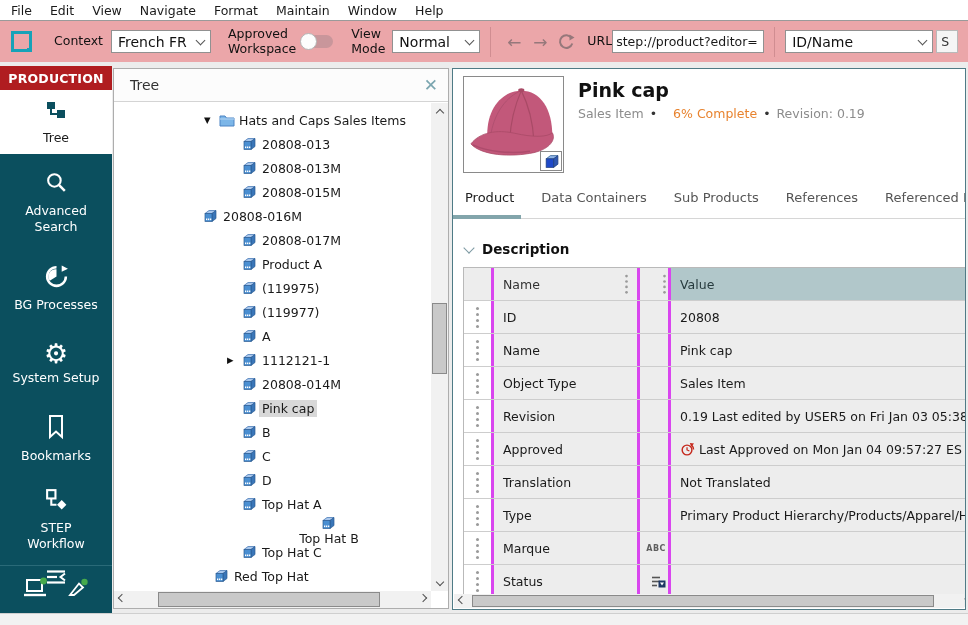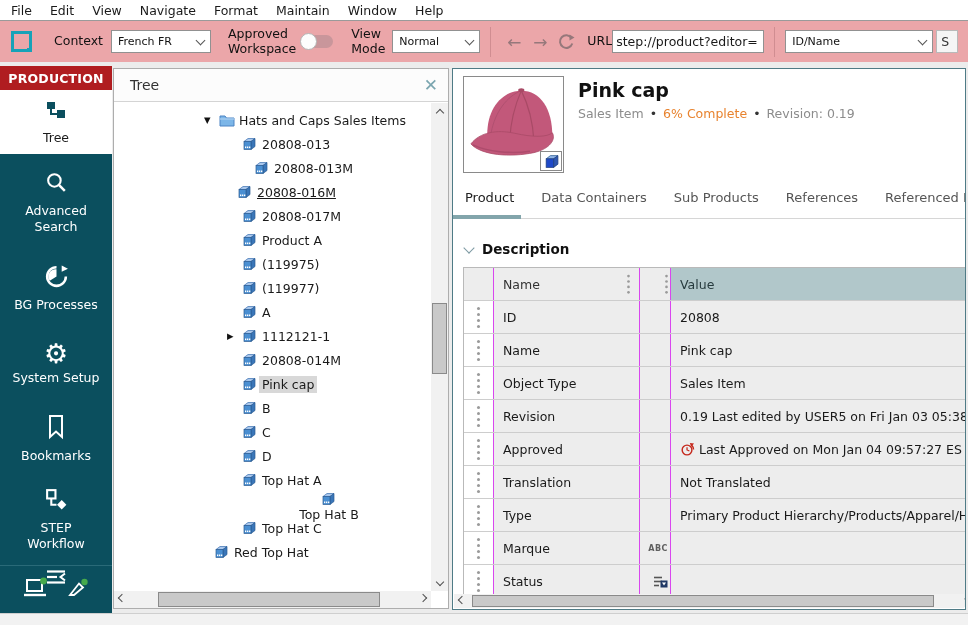--- a/index.html
+++ b/index.html
@@ -12,21 +12,21 @@
 
   
   .menubar{position:absolute;left:0;top:0;width:968px;height:21px;background:#fff;border-bottom:1px solid #9a9a9a;display:flex;align-items:center;padding-left:2px;}
   .menu-item{padding:2px 9px;font-size:12.5px;cursor:default;}
 
   
   .toolbar{position:absolute;left:0;top:21px;width:968px;height:41px;background:var(--pink);display:flex;align-items:center;}
   .appicon{width:21px;height:21px;border:3px solid #17a2b8;margin-left:11px;position:relative;}
   .appicon i{position:absolute;right:-2px;bottom:-3px;width:4px;height:4px;background:#17a2b8;display:block;}
   .tlabel{font-size:12.5px;color:#111;line-height:1.15;}
-  .combo{background:#fff;border:1px solid #919191;height:23px;display:flex;align-items:center;padding:0 6px;font-size:11px;color:#111;position:relative;}
+  .combo{background:#fff;border:1px solid #919191;height:23px;display:flex;align-items:center;padding:0 6px;font-size:14px;color:#111;position:relative;}
   .combo .chev{margin-left:auto;}
   .chev{width:7px;height:7px;border-right:1.6px solid #555;border-bottom:1.6px solid #555;transform:rotate(45deg);display:inline-block;margin-top:-3px;flex:none;}
   .chev-l{transform:rotate(135deg);} .chev-r{transform:rotate(-45deg);} .chev-u{transform:rotate(-135deg);margin-top:3px;}
   .tb-div{width:1px;height:30px;background:#d08d91;margin:0 10px;}
   .toggle{width:31px;height:13px;background:#c9969b;border-radius:7px;position:relative;margin:0 6px;}
   .toggle .knob{position:absolute;left:-2px;top:-2px;width:17px;height:17px;background:#fdfdfd;border:1px solid #b5b5b5;border-radius:50%;}
   .navbtn{width:26px;height:26px;display:flex;align-items:center;justify-content:center;}
   .urlinput{background:#fff;border:1px solid #919191;height:23px;width:152px;font-size:12.5px;padding:0 3px;display:flex;align-items:center;overflow:hidden;white-space:nowrap;}
   .searchfrag{background:#f5f5f5;border:1px solid #b9b9b9;height:23px;width:22px;display:flex;align-items:center;padding-left:4px;color:#333;overflow:hidden;}
 
@@ -65,33 +65,33 @@
   .sarr .chev{width:6px;height:6px;border-color:#505050;}
 
   
   .detail{position:absolute;left:452px;top:68px;width:514px;height:542px;background:#fff;border:1px solid #4f7b86;overflow:hidden;}
   .dhead{display:flex;padding:7px 0 0 10px;}
   .thumb{width:101px;height:97px;border:1px solid #8a8a8a;background:#fff;position:relative;flex:none;}
   .thumb svg.cap{position:absolute;left:2px;top:2px;}
   .thumb .badge{position:absolute;right:1px;bottom:1px;width:22px;height:20px;background:#fff;border:1px solid #8a8a8a;display:flex;align-items:center;justify-content:center;}
   .dtitle{font-size:19px;font-weight:bold;color:#111;margin:2px 0 5px;}
   .dsub{font-size:12.5px;color:#8c8c8c;display:flex;gap:6px;align-items:center;}
-  .dsub .dot{color:#333;} .dsub .complete{color:var(--orange);}
+  .dsub .dot{color:#333;} .dsub .complete{color:var(--orange);margin-left:10px;}
   .tabs{display:flex;gap:0;margin-top:17px;padding-left:12px;border-bottom:1px solid #d6d6d6;height:29px;}
   .tab{font-size:13px;color:#555;margin-right:27px;position:relative;white-space:nowrap;cursor:default;}
   .tab.active{color:#222;}
   .tab.active::after{content:"";position:absolute;left:-12px;right:-7px;bottom:-1px;height:4px;background:var(--tabbar);}
   .sect{display:flex;align-items:center;gap:9px;margin:22px 0 10px 12px;}
   .sect .chev{border-color:#7d9aa3;width:8px;height:8px;}
   .sect .stitle{font-weight:bold;font-size:13.5px;color:#111;}
   
   .atable{margin-left:10px;width:560px;border:1px solid #b9b9b9;border-right:none;font-size:12.5px;}
   .trow{display:grid;grid-template-columns:30px 146px 31px 1fr;border-bottom:1px solid #cdcdcd;height:33px;}
   .trow:last-child{border-bottom:none;}
-  .cell{display:flex;align-items:center;padding:0 9px;overflow:hidden;white-space:nowrap;border-right:1px solid #d946ef;}
+  .cell{display:flex;align-items:center;padding:0 9px;overflow:hidden;white-space:nowrap;border-right:3px solid #d946ef;}
   .cell.handle{background:#fff;justify-content:center;padding:0;}
   .cell.cname,.cell.ctype{background:#ededed;}
   .cell.cvalue{background:#ededed;border-right:none;}
   .cell.ctype{justify-content:flex-end;padding:0 2px;}
   .hrow{height:33px;}
   .hrow .cell{background:#ededed;color:#333;}
   .hrow .cell.cvalue{background:var(--hdr_teal);color:#273b3e;}
   .vdots{width:3px;height:3px;border-radius:50%;background:#9a9a9a;box-shadow:0 -6px 0 #9a9a9a,0 6px 0 #9a9a9a,0 12px 0 #9a9a9a;display:inline-block;margin-top:-6px;}
   .hrow .vdots{transform:scale(.9);}
   .hname-inner{display:flex;align-items:center;width:100%;}
@@ -288,39 +288,57 @@
             <polygon points="2,4.5 6,1.5 13,1.5 9,4.5" fill="#a9c7ec" stroke="#3a6fb0" stroke-width="0.7"></polygon>
             <polygon points="9,4.5 13,1.5 13,9.5 9,12.5" fill="#3a76b8" stroke="#2d5c92" stroke-width="0.7"></polygon>
             <rect x="2" y="4.5" width="7" height="8" fill="#4a8fd2" stroke="#2d5c92" stroke-width="0.7"></rect>
             <rect x="3" y="9.5" width="1.3" height="1.6" fill="#fff"></rect>
             <rect x="5" y="9.5" width="1.3" height="1.6" fill="#fff"></rect>
             <rect x="7" y="9.5" width="1.3" height="1.6" fill="#fff"></rect>
           </svg>
         </span>
         <span class="tlbl">20808-013</span>
       </div>
-      <div class="tree-row" style="padding-left: 113px; margin-left: 12px;">
+      <div class="tree-row" style="padding-left: 113px;">
         <span class="arrow">
           
           
         </span>
         <span class="ticon">
 
           <svg width="14" height="14" viewBox="0 0 14 14">
             <polygon points="2,4.5 6,1.5 13,1.5 9,4.5" fill="#a9c7ec" stroke="#3a6fb0" stroke-width="0.7"></polygon>
             <polygon points="9,4.5 13,1.5 13,9.5 9,12.5" fill="#3a76b8" stroke="#2d5c92" stroke-width="0.7"></polygon>
             <rect x="2" y="4.5" width="7" height="8" fill="#4a8fd2" stroke="#2d5c92" stroke-width="0.7"></rect>
             <rect x="3" y="9.5" width="1.3" height="1.6" fill="#fff"></rect>
             <rect x="5" y="9.5" width="1.3" height="1.6" fill="#fff"></rect>
             <rect x="7" y="9.5" width="1.3" height="1.6" fill="#fff"></rect>
           </svg>
         </span>
         <span class="tlbl">20808-013M</span>
       </div>
-      <div class="tree-row" style="padding-left: 108px; text-decoration: underline;">
+      <div class="tree-row" style="padding-left: 113px;">
+        <span class="arrow">
+          
+          
+        </span>
+        <span class="ticon">
+
+          <svg width="14" height="14" viewBox="0 0 14 14">
+            <polygon points="2,4.5 6,1.5 13,1.5 9,4.5" fill="#a9c7ec" stroke="#3a6fb0" stroke-width="0.7"></polygon>
+            <polygon points="9,4.5 13,1.5 13,9.5 9,12.5" fill="#3a76b8" stroke="#2d5c92" stroke-width="0.7"></polygon>
+            <rect x="2" y="4.5" width="7" height="8" fill="#4a8fd2" stroke="#2d5c92" stroke-width="0.7"></rect>
+            <rect x="3" y="9.5" width="1.3" height="1.6" fill="#fff"></rect>
+            <rect x="5" y="9.5" width="1.3" height="1.6" fill="#fff"></rect>
+            <rect x="7" y="9.5" width="1.3" height="1.6" fill="#fff"></rect>
+          </svg>
+        </span>
+        <span class="tlbl">20808-015M</span>
+      </div>
+      <div class="tree-row" style="padding-left: 74px;">
         <span class="arrow">
           
           
         </span>
         <span class="ticon">
 
           <svg width="14" height="14" viewBox="0 0 14 14">
             <polygon points="2,4.5 6,1.5 13,1.5 9,4.5" fill="#a9c7ec" stroke="#3a6fb0" stroke-width="0.7"></polygon>
             <polygon points="9,4.5 13,1.5 13,9.5 9,12.5" fill="#3a76b8" stroke="#2d5c92" stroke-width="0.7"></polygon>
             <rect x="2" y="4.5" width="7" height="8" fill="#4a8fd2" stroke="#2d5c92" stroke-width="0.7"></rect>

